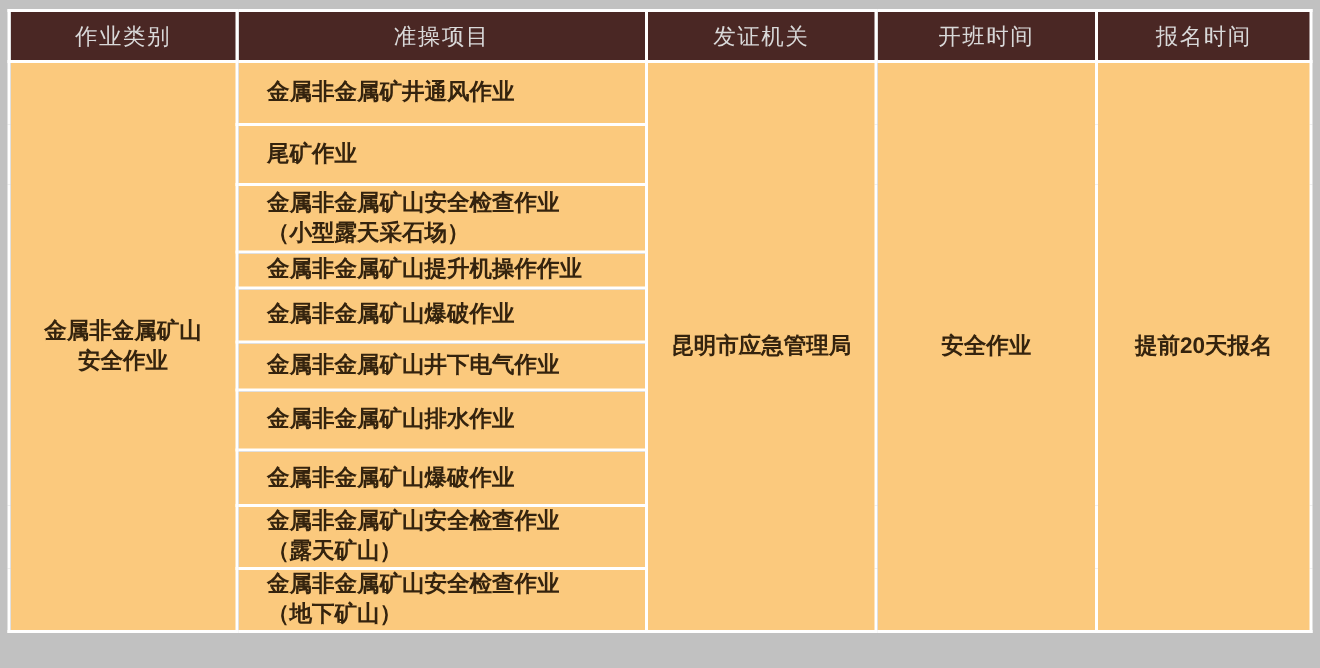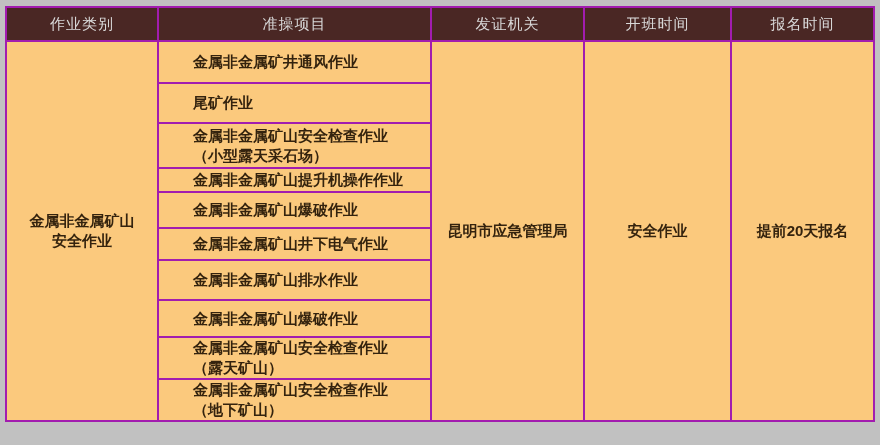--- a/index.html
+++ b/index.html
@@ -17,21 +17,21 @@
     background: #c1c1c1;
   }
   table.course-table {
     position: absolute;
     left: 5px; top: 6px;
     width: 868px;
     border-collapse: collapse;
     table-layout: fixed;
   }
   th, td {
-    border: 2px solid #a21caf;
+    border: 2px solid #ffffff;
     overflow: hidden;
   }
   th {
     background: #4a2724;
     color: #d9d9d9;
     font-weight: normal;
     font-size: 15px;
     height: 34px;
     text-align: center;
     letter-spacing: 1px;
@@ -40,21 +40,21 @@
     background: #fbc97d;
     color: #34230e;
     font-weight: bold;
     font-size: 15px;
     line-height: 20px;
     vertical-align: middle;
   }
   td.cat, td.auth, td.sched, td.reg { text-align: center; }
   td.item {
     text-align: left;
-    padding-left: 34px;
+    padding-left: 19px;
     padding-right: 6px;
   }
   
   tbody tr:nth-child(1)  td.item { height: 42px; }
   tbody tr:nth-child(2)  td.item { height: 40px; }
   tbody tr:nth-child(3)  td.item { height: 45px; }
   tbody tr:nth-child(4)  td.item { height: 24px; }
   tbody tr:nth-child(5)  td.item { height: 36px; }
   tbody tr:nth-child(6)  td.item { height: 32px; }
   tbody tr:nth-child(7)  td.item { height: 40px; font-family: Liberation Serif, serif; }

